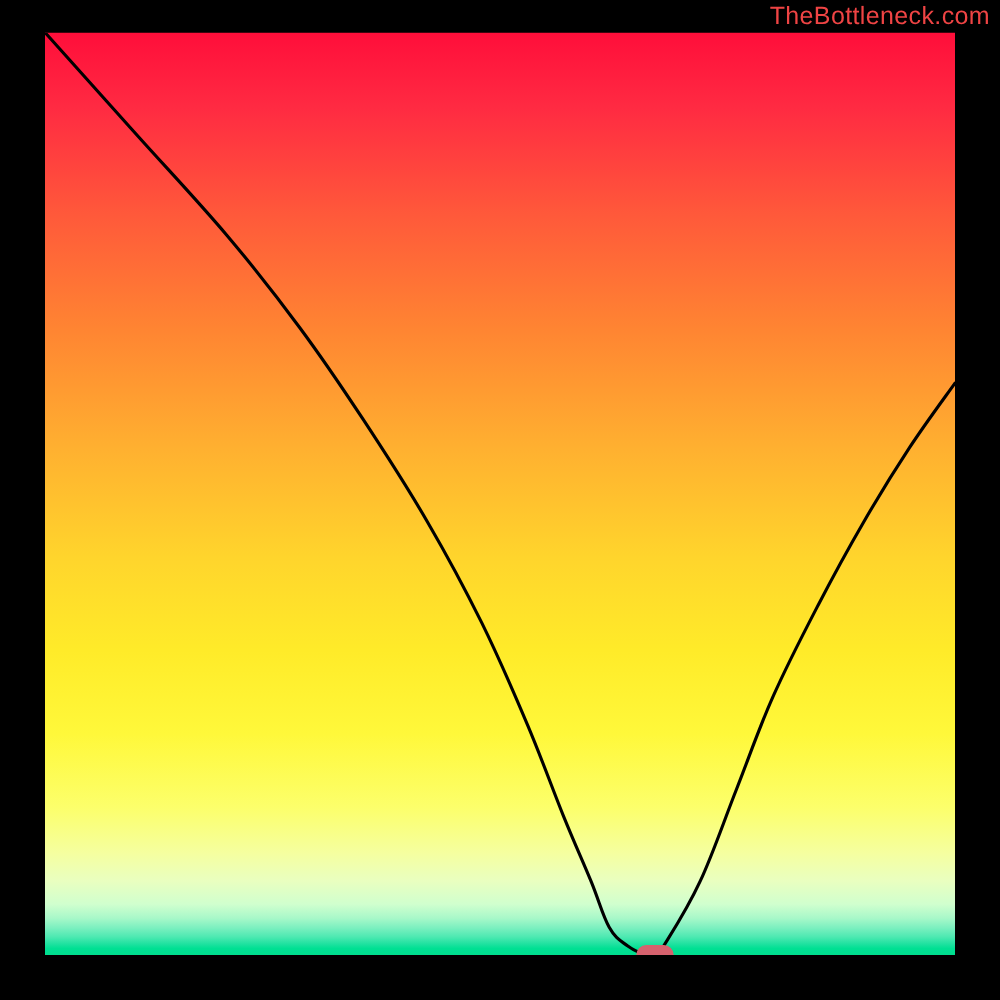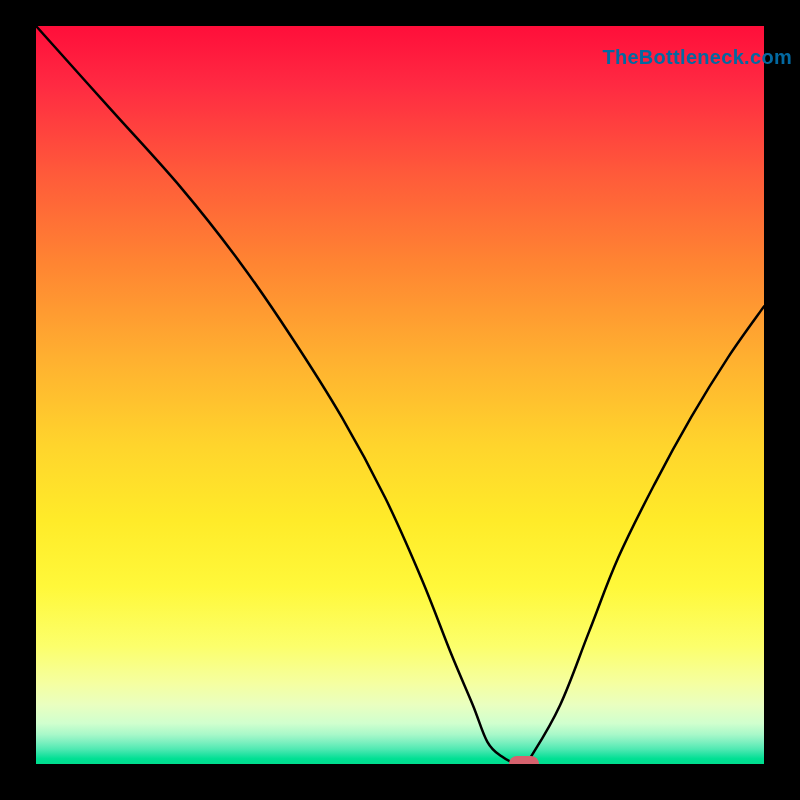--- a/index.html
+++ b/index.html
@@ -8,26 +8,25 @@
     height: 800px;
     background: #000;
     position: relative;
     font-family: Arial, Helvetica, sans-serif;
     overflow: hidden;
   }
   .watermark {
     position: absolute;
     top: 2px;
     right: 8px;
-    color: #0369a1;
+    color: #ef4444;
     font-size: 20px;
-    font-weight: 700;
+    font-weight: 400;
     letter-spacing: 0.3px;
     z-index: 10;
-    margin-top: 44px;
   }
   .plot-area {
     position: absolute;
     left: 36px;
     top: 26px;
     width: 728px;
     height: 738px;
     overflow: hidden;
   }
   .gradient-bg {

